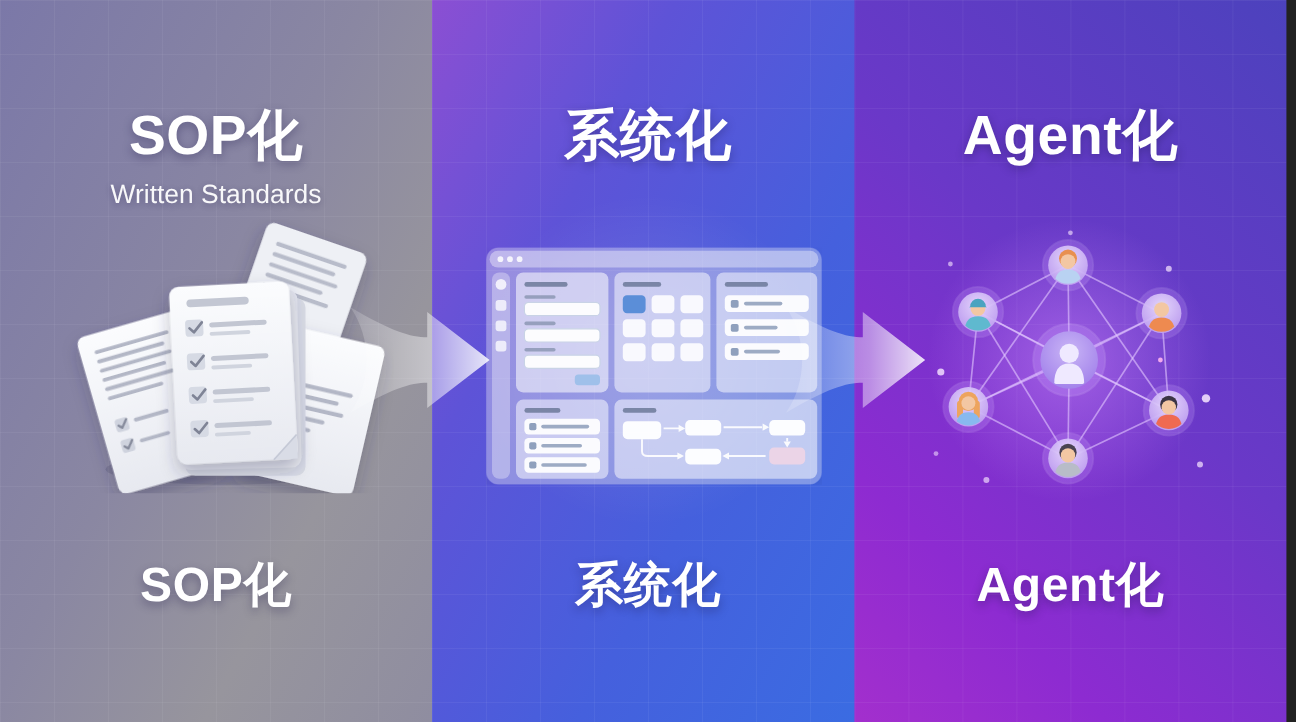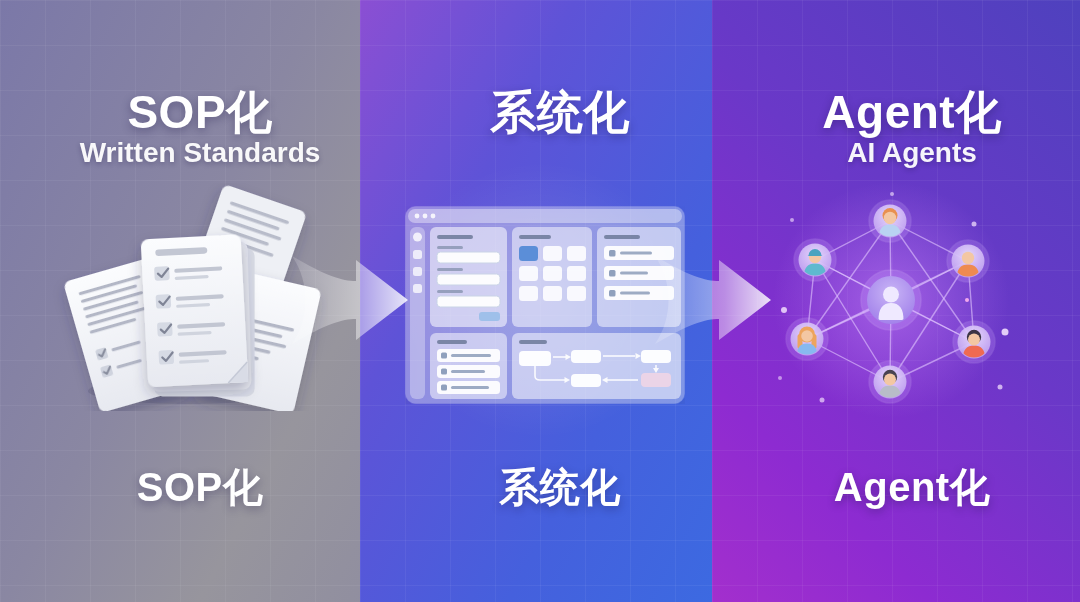--- a/index.html
+++ b/index.html
@@ -1,41 +1,41 @@
 <!DOCTYPE html>
 <html><head>
 <meta charset="utf-8">
 <style>
   html,body{margin:0;padding:0;background:#222;}
   .canvas{
     position:relative;width:1080px;height:602px;overflow:hidden;
     font-family:"Liberation Sans", sans-serif;color:#fff;
   }
-  .panel{position:absolute;top:0;height:602px;width:360px;overflow:hidden;padding-left:40px;}
+  .panel{position:absolute;top:0;height:602px;width:360px;overflow:hidden;}
   .panel-sop{left:0;background:linear-gradient(118deg,#7b78a8 0%,#8a87a2 45%,#97959d 72%,#8f8da0 100%);}
   .panel-sys{left:360px;background:linear-gradient(118deg,#8b4fd3 0%,#5e53d7 30%,#4560dd 65%,#3a6ce2 100%);}
   .panel-agent{left:712px;background:linear-gradient(225deg,#4c42bd 0%,#6a38c8 45%,#8d2bd1 78%,#a32fcd 100%);}
   .grid-overlay{
     position:absolute;inset:0;pointer-events:none;
     background-image:
       linear-gradient(rgba(255,255,255,0.05) 1px, transparent 1px),
       linear-gradient(90deg, rgba(255,255,255,0.05) 1px, transparent 1px);
     background-size:45px 45px;
   }
   .panel-sys::before{
     content:"";position:absolute;left:25px;top:150px;width:310px;height:300px;
     background:radial-gradient(ellipse at center, rgba(255,255,255,0.14), transparent 65%);
   }
   .panel-header{position:absolute;top:0;left:0;width:100%;text-align:center;padding-top:88px;}
   .stage-title{
     margin:0;font-size:46px;font-weight:800;letter-spacing:.5px;line-height:1.05;
     text-shadow:0 3px 8px rgba(25,20,70,0.35);
   }
   .stage-subtitle{
-    margin-top:1px;font-size:28px;font-weight:700;color:rgba(255,255,255,0.95);
+    margin-top:13px;font-size:22px;font-weight:400;color:rgba(255,255,255,0.95);
     text-shadow:0 2px 5px rgba(25,20,70,0.3);
   }
   .bottom-label{
     position:absolute;bottom:87px;left:0;width:100%;text-align:center;
     font-size:40px;font-weight:800;letter-spacing:.5px;
     text-shadow:0 3px 8px rgba(25,20,70,0.35);
   }
   .illus{position:absolute;}
   .illus-docs{left:38px;top:183px;}
   .illus-dash{left:45px;top:206px;}
@@ -254,21 +254,20 @@
       </g>
     </svg>
 
     <div class="bottom-label">系统化</div>
   </section>
 
   <section class="panel panel-agent">
     <div class="grid-overlay"></div>
     <header class="panel-header">
       <h1 class="stage-title">Agent化</h1>
-      <div class="stage-subtitle">AI Agents</div>
     </header>
 
     <svg class="illus illus-net" width="260" height="238" viewBox="0 0 260 238">
       <defs>
         <radialGradient id="netGlow" cx="0.5" cy="0.5" r="0.5">
           <stop offset="0" stop-color="#d388ff" stop-opacity="0.5"></stop>
           <stop offset="1" stop-color="#d388ff" stop-opacity="0"></stop>
         </radialGradient>
         <radialGradient id="nodeInner" cx="0.5" cy="0.35" r="0.8">
           <stop offset="0" stop-color="#ece0ff"></stop>

